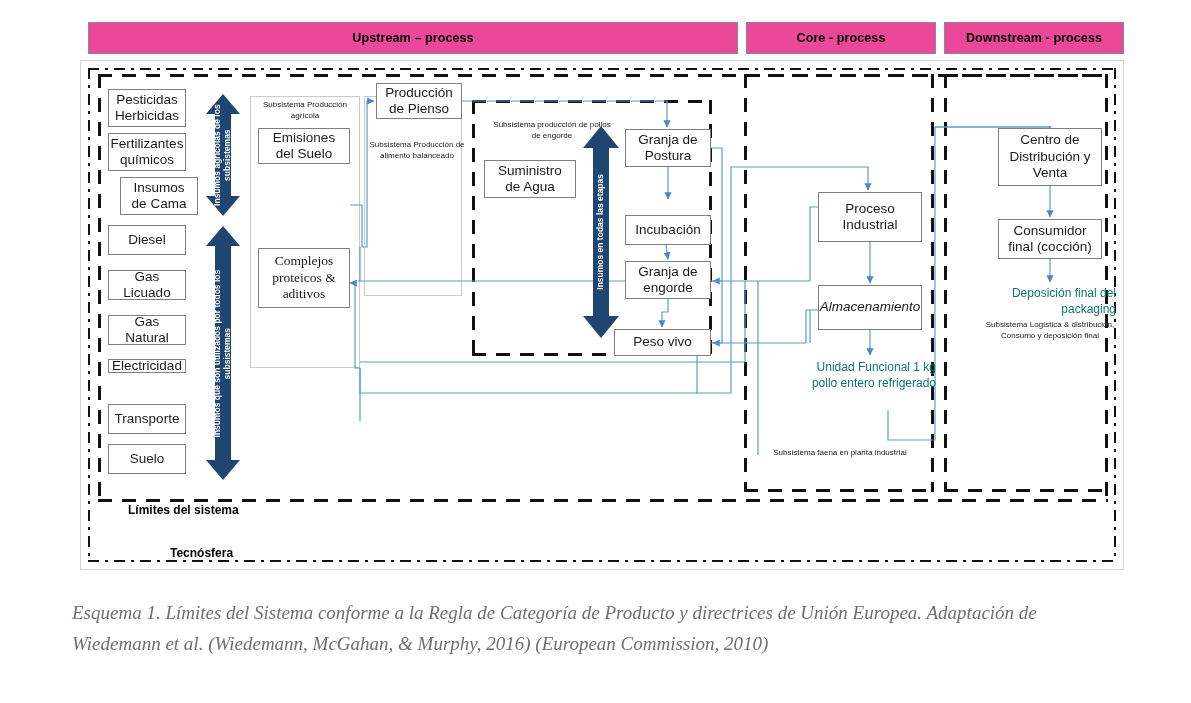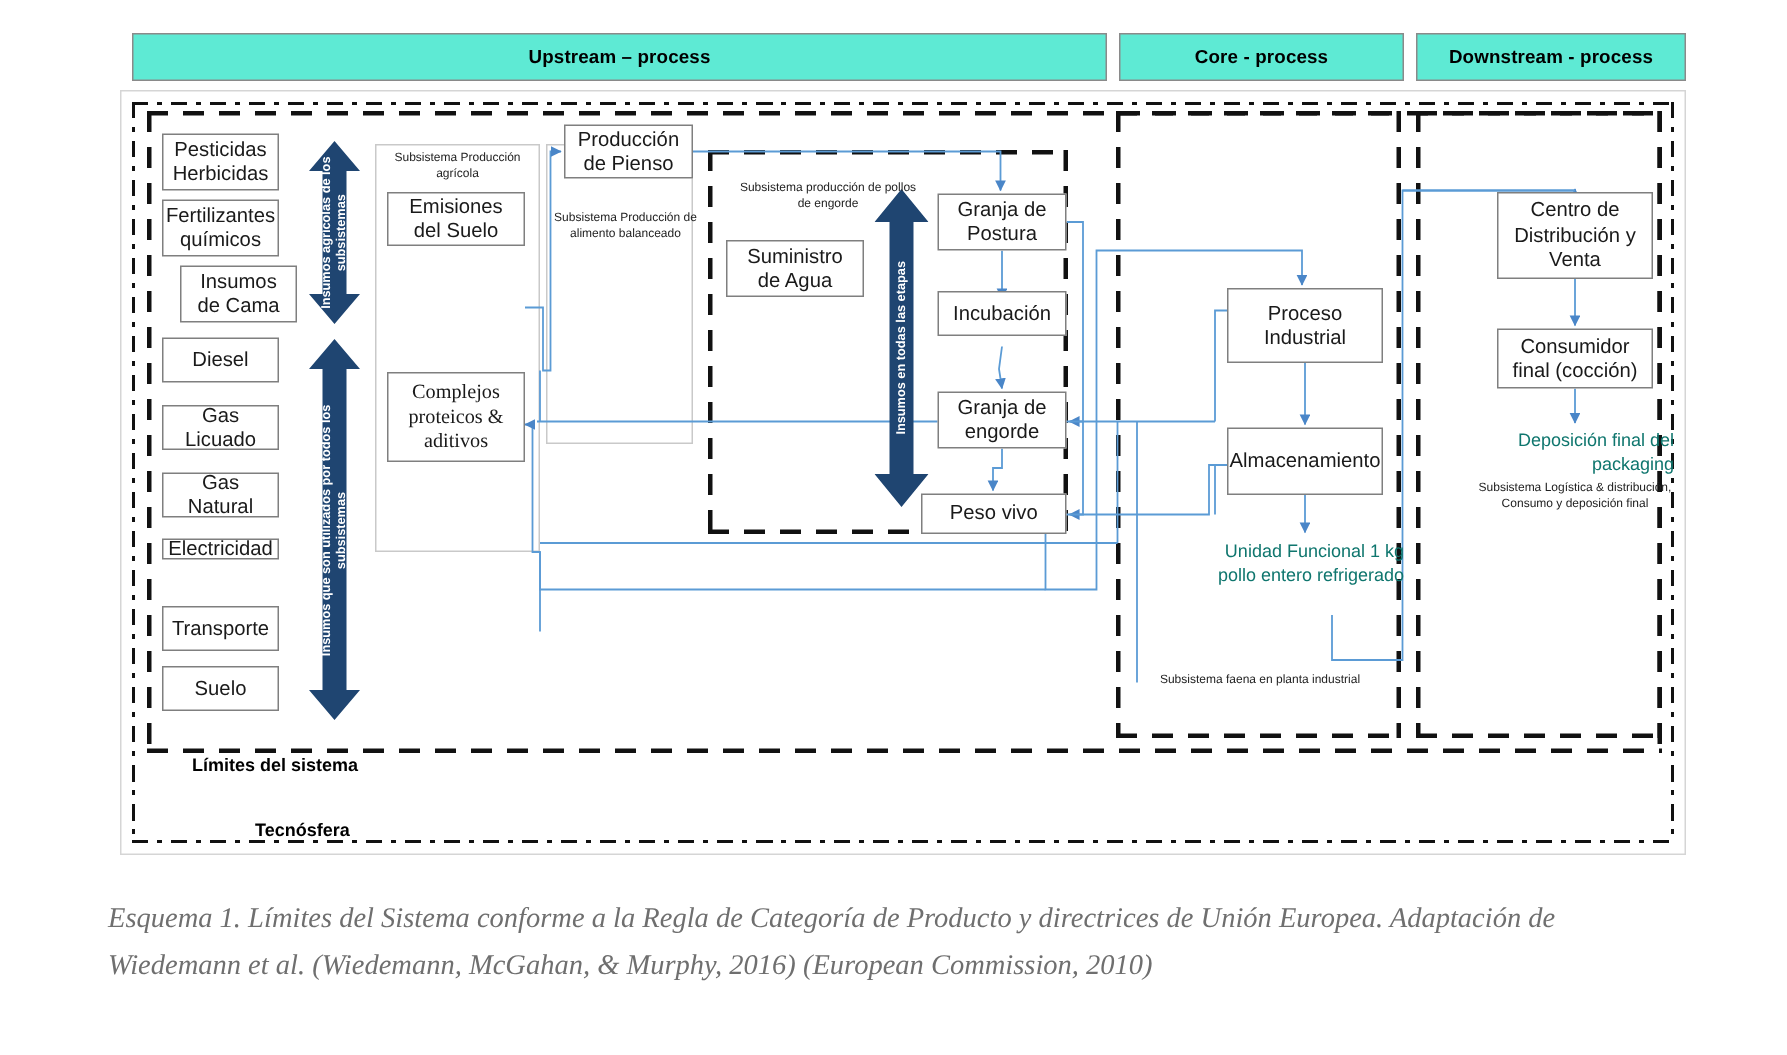--- a/index.html
+++ b/index.html
@@ -11,21 +11,21 @@
     color: #1a1a1a;
     position: relative;
     overflow: hidden;
   }
   #stage { position:absolute; left:0; top:0; width:1191px; height:703px; }
 
   
   .hdr {
     position:absolute;
     border:1px solid #8a8a8a;
-    background:#5eead4;
+    background:#ec4899;
     display:flex; align-items:center; justify-content:center;
     font-weight:bold; font-size:12.5px; color:#000;
     letter-spacing:.1px;
   }
   #hdr-up    { left:88px;  top:22px; width:650px; height:32px; }
   #hdr-core  { left:746px; top:22px; width:190px; height:32px; }
   #hdr-down  { left:944px; top:22px; width:180px; height:32px; }
 
   
   #frame-outer {
@@ -103,27 +103,27 @@
   #n-emis  { left:258px; top:128px; width:92px;  height:36px; }
   #n-maiz  { left:258px; top:175px; width:92px;  height:60px; }
   #n-compl { left:258px; top:248px; width:92px;  height:60px;font-family:Liberation Serif, serif; }
 
   
   #n-pienso{ left:376px; top:83px;  width:86px;  height:36px; }
 
   
   #n-suma  { left:484px; top:160px; width:92px;  height:38px; }
   #n-post  { left:625px; top:129px; width:86px;  height:38px; }
-  #n-incub { left:625px; top:194px; width:86px;  height:30px; }
+  #n-incub { left:625px; top:215px; width:86px;  height:30px; }
   #n-engor { left:625px; top:261px; width:86px;  height:38px; }
   #n-peso  { left:614px; top:329px; width:97px;  height:27px; }
 
   
   #n-proc  { left:818px; top:192px; width:104px; height:50px; }
-  #n-alm   { left:818px; top:285px; width:104px; height:45px; }
+  #n-alm   { left:818px; top:285px; width:104px; height:45px;font-style:italic; }
 
   
   #n-cdv   { left:998px; top:128px; width:104px; height:58px; }
   #n-cons  { left:998px; top:219px; width:104px; height:40px; }
 
   
   .plain {
     position:absolute; text-align:right; font-size:12px; line-height:1.3; color:#0f766e;
   }
   #t-unidad  { left:806px; top:360px; width:130px; }

